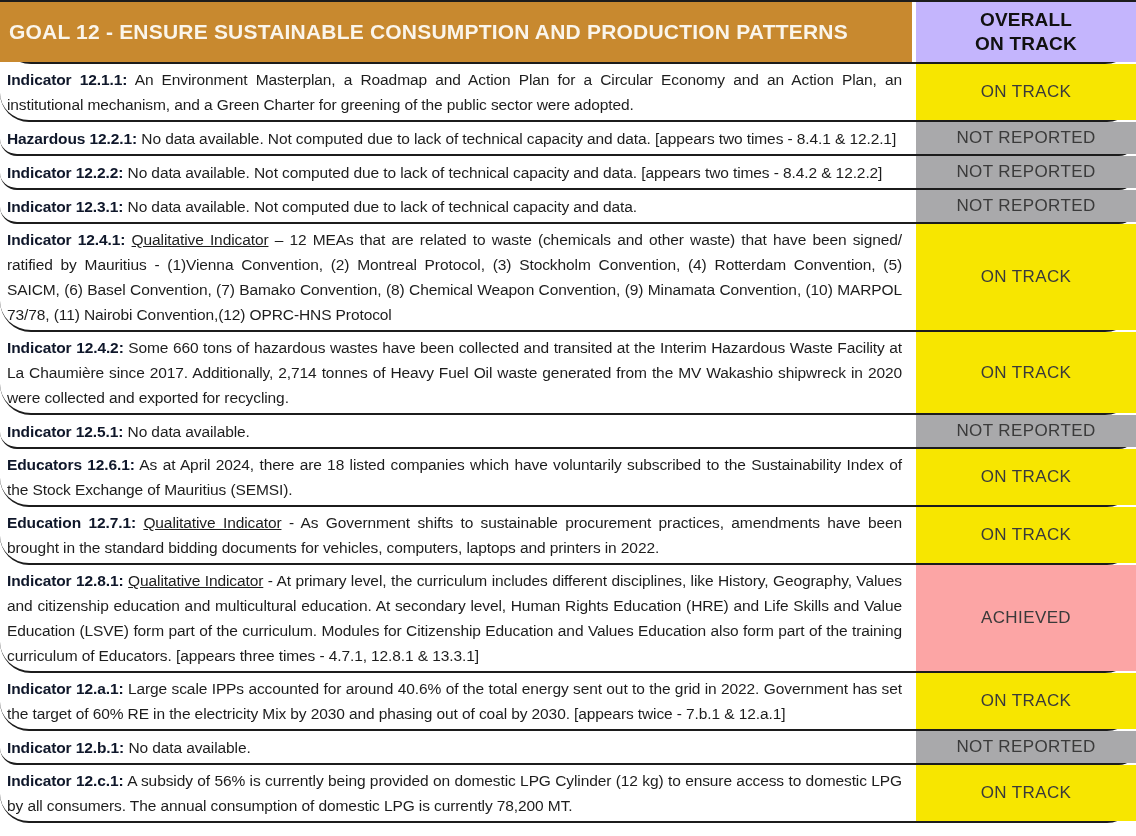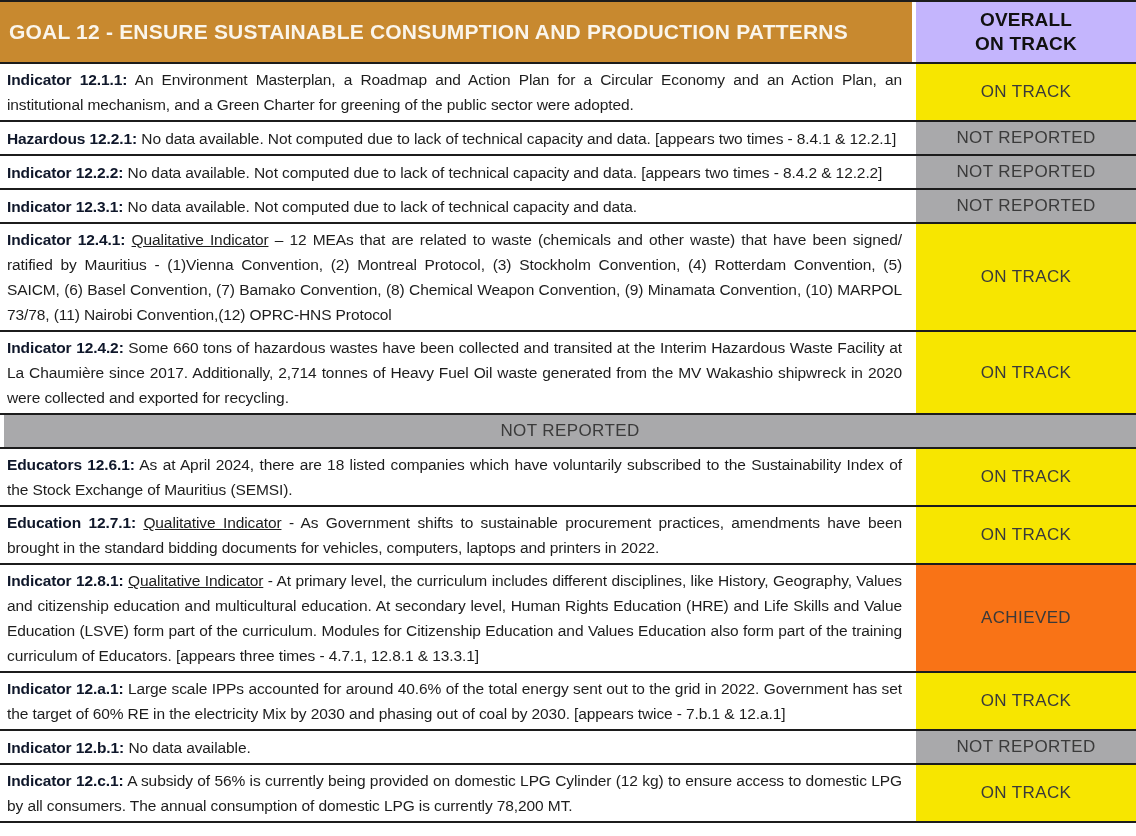--- a/index.html
+++ b/index.html
@@ -15,20 +15,21 @@
     width: 1136px;
     border-top: 2px solid #1c1c1c;
     box-sizing: border-box;
   }
   .row {
     display: flex;
     align-items: stretch;
     border-bottom: 2px solid #1c1c1c;
     background: #ffffff;
     min-height: 32px;
+    border-radius: 31px;
   }
   .cell-text {
     width: 912px;
     box-sizing: border-box;
     padding: 3px 10px 3px 7px;
     font-size: 15.5px;
     line-height: 25px;
     letter-spacing: -0.1px;
     color: #1d1d1d;
     text-align: justify;
@@ -141,20 +142,21 @@
 
   <div class="row">
     <div class="cell-text"><span class="label">Indicator 12.4.2:</span><span> Some 660 tons of hazardous wastes have been collected and transited at the Interim Hazardous Waste Facility at La Chaumière since 2017. Additionally, 2,714 tonnes of Heavy Fuel Oil waste generated from the MV Wakashio shipwreck in 2020 were collected and exported for recycling.</span></div>
     <div class="gap"></div>
     <div class="cell-status" style="background: rgb(247, 230, 0);">
       <span>ON TRACK</span>
     </div>
   </div>
 
   <div class="row">
+    <div class="cell-text"><span class="label">Indicator 12.5.1:</span><span> No data available.</span></div>
     <div class="gap"></div>
     <div class="cell-status" style="background: rgb(169, 169, 171);">
       <span>NOT REPORTED</span>
     </div>
   </div>
 
   <div class="row">
     <div class="cell-text"><span class="label">Educators 12.6.1:</span><span> As at April 2024, there are 18 listed companies which have voluntarily subscribed to the Sustainability Index of the Stock Exchange of Mauritius (SEMSI).</span></div>
     <div class="gap"></div>
     <div class="cell-status" style="background: rgb(247, 230, 0);">
@@ -166,21 +168,21 @@
     <div class="cell-text"><span class="label">Education 12.7.1:</span><span> </span><span class="underline">Qualitative Indicator</span><span> - As Government shifts to sustainable procurement practices, amendments have been brought in the standard bidding documents for vehicles, computers, laptops and printers in 2022.</span></div>
     <div class="gap"></div>
     <div class="cell-status" style="background: rgb(247, 230, 0);">
       <span>ON TRACK</span>
     </div>
   </div>
 
   <div class="row">
     <div class="cell-text"><span class="label">Indicator 12.8.1:</span><span> </span><span class="underline">Qualitative Indicator</span><span> - At primary level, the curriculum includes different disciplines, like History, Geography, Values and citizenship education and multicultural education. At secondary level, Human Rights Education (HRE) and Life Skills and Value Education (LSVE) form part of the curriculum. Modules for Citizenship Education and Values Education also form part of the training curriculum of Educators. [appears three times - 4.7.1, 12.8.1 &amp; 13.3.1]</span></div>
     <div class="gap"></div>
-    <div class="cell-status" style="background: #f97316;">
+    <div class="cell-status" style="background: #fca5a5;">
       <span>ACHIEVED</span>
     </div>
   </div>
 
   <div class="row">
     <div class="cell-text"><span class="label">Indicator 12.a.1:</span><span> Large scale IPPs accounted for around 40.6% of the total energy sent out to the grid in 2022. Government has set the target of 60% RE in the electricity Mix by 2030 and phasing out of coal by 2030. [appears twice - 7.b.1 &amp; 12.a.1]</span></div>
     <div class="gap"></div>
     <div class="cell-status" style="background: rgb(247, 230, 0);">
       <span>ON TRACK</span>
     </div>

